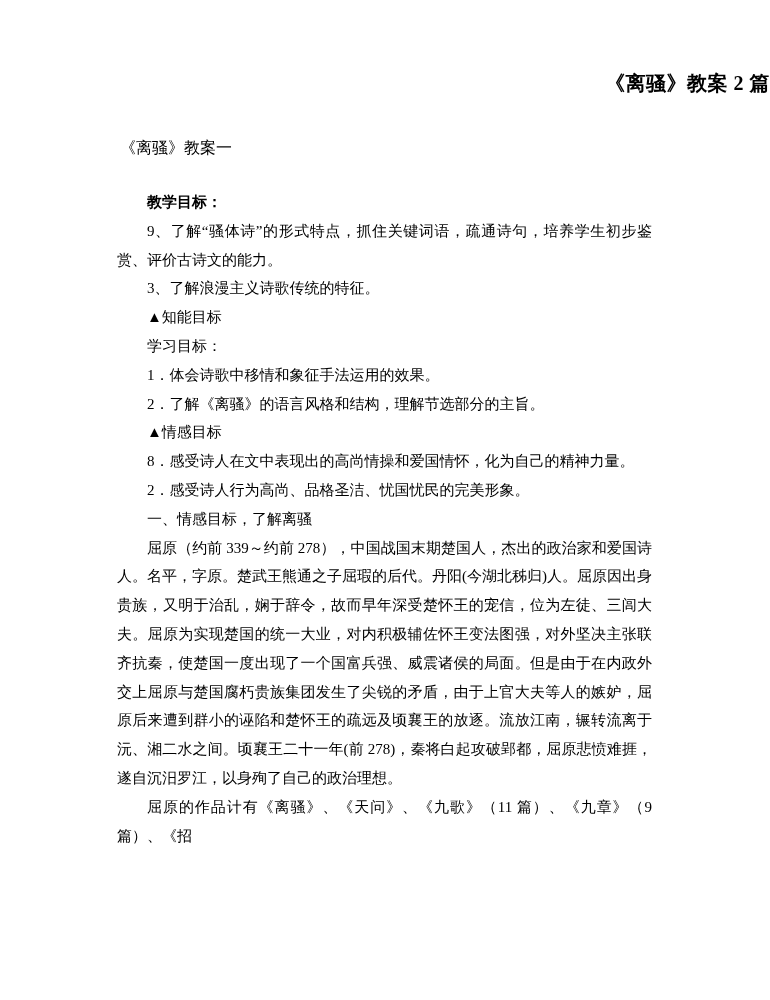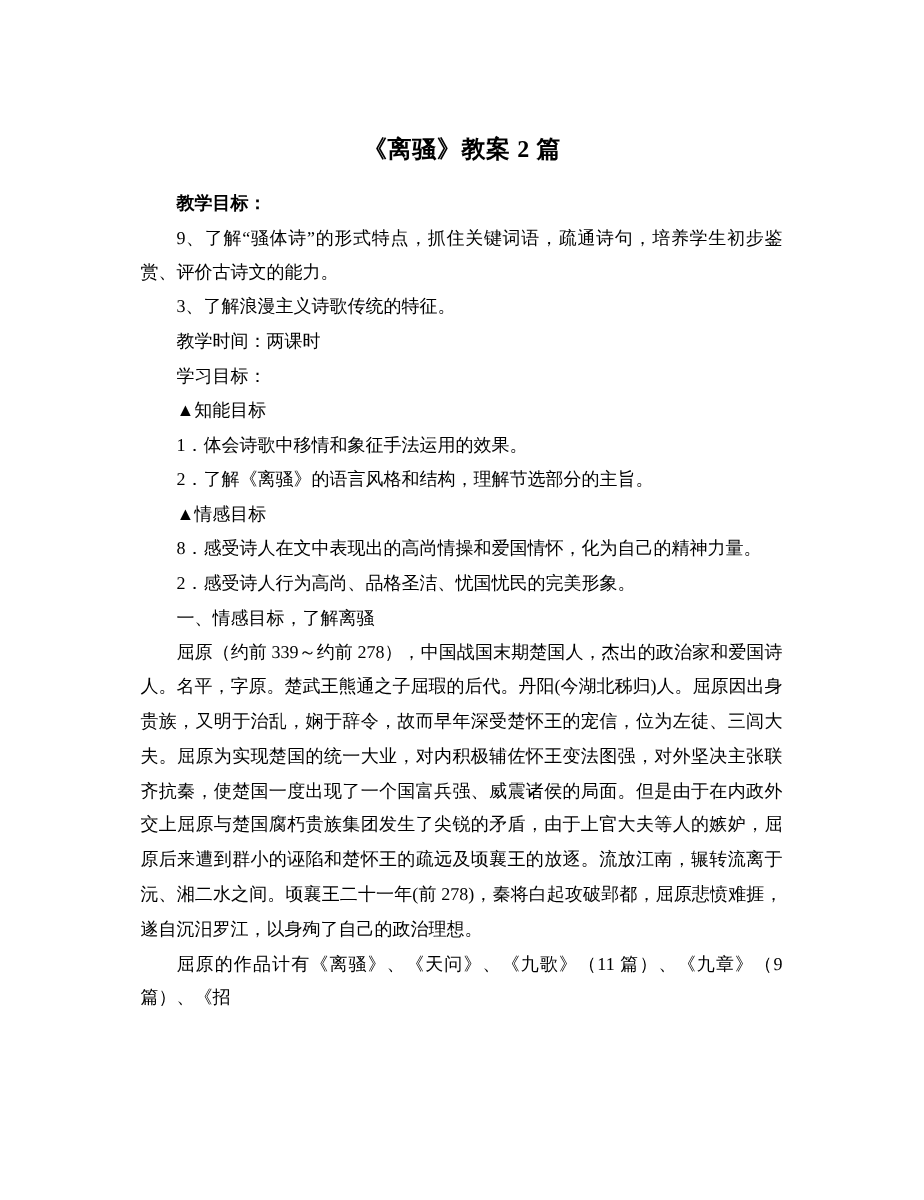--- a/index.html
+++ b/index.html
@@ -12,64 +12,64 @@
     width: 770px;
     height: 1000px;
     background: #ffffff;
     color: #000000;
     font-family: "Liberation Serif", "DejaVu Serif", serif;
     overflow: hidden;
     box-sizing: border-box;
   }
   .doc-title {
     margin: 0;
-    padding-top: 110px;
-    text-align: center;
+    padding-top: 68px;
+    text-align: right;
     font-size: 20px;
     font-weight: bold;
     line-height: 30px;
     letter-spacing: 0.5px;
   }
   .doc-subtitle {
     margin: 0;
     margin-top: 38px;
     margin-left: 120px;
     font-size: 16px;
     font-weight: normal;
     line-height: 24px;
   }
   .doc-body {
-    margin-top: 16px;
+    margin-top: 28px;
     margin-left: 117px;
     margin-right: 118px;
     font-size: 15px;
     line-height: 28.8px;
     text-align: justify;
     text-justify: inter-ideograph;
   }
   .doc-body p.para {
     margin: 0;
     text-indent: 2em;
   }
   .doc-body p.para.bold {
     font-weight: bold;
   }
 </style>
 </head>
 <body>
 
 <div class="page">
   <h1 class="doc-title">《离骚》教案 2 篇</h1>
+  <h2 class="doc-subtitle">《离骚》教案一</h2>
   <div class="doc-body">
       <p class="para bold">教学目标：</p>
       <p class="para">9、了解“骚体诗”的形式特点，抓住关键词语，疏通诗句，培养学生初步鉴赏、评价古诗文的能力。</p>
       <p class="para">3、了解浪漫主义诗歌传统的特征。</p>
-      <p class="para">教学时间：两课时</p>
+      <p class="para">▲知能目标</p>
       <p class="para">学习目标：</p>
-      <p class="para">▲知能目标</p>
       <p class="para">1．体会诗歌中移情和象征手法运用的效果。</p>
       <p class="para">2．了解《离骚》的语言风格和结构，理解节选部分的主旨。</p>
       <p class="para">▲情感目标</p>
       <p class="para">8．感受诗人在文中表现出的高尚情操和爱国情怀，化为自己的精神力量。</p>
       <p class="para">2．感受诗人行为高尚、品格圣洁、忧国忧民的完美形象。</p>
       <p class="para">一、情感目标，了解离骚</p>
       <p class="para">屈原（约前 339～约前 278），中国战国末期楚国人，杰出的政治家和爱国诗人。名平，字原。楚武王熊通之子屈瑕的后代。丹阳(今湖北秭归)人。屈原因出身贵族，又明于治乱，娴于辞令，故而早年深受楚怀王的宠信，位为左徒、三闾大夫。屈原为实现楚国的统一大业，对内积极辅佐怀王变法图强，对外坚决主张联齐抗秦，使楚国一度出现了一个国富兵强、威震诸侯的局面。但是由于在内政外交上屈原与楚国腐朽贵族集团发生了尖锐的矛盾，由于上官大夫等人的嫉妒，屈原后来遭到群小的诬陷和楚怀王的疏远及顷襄王的放逐。流放江南，辗转流离于沅、湘二水之间。顷襄王二十一年(前 278)，秦将白起攻破郢都，屈原悲愤难捱，遂自沉汨罗江，以身殉了自己的政治理想。</p>
       <p class="para">屈原的作品计有《离骚》、《天问》、《九歌》（11 篇）、《九章》（9 篇）、《招</p>
     </div>
 </div>

